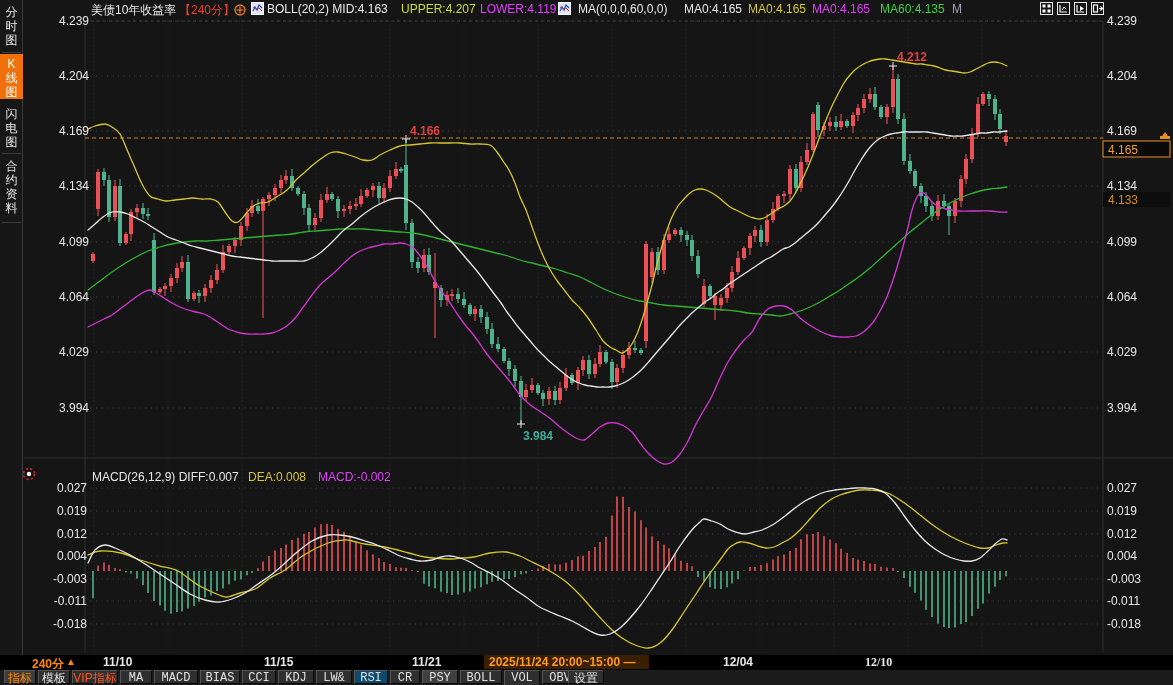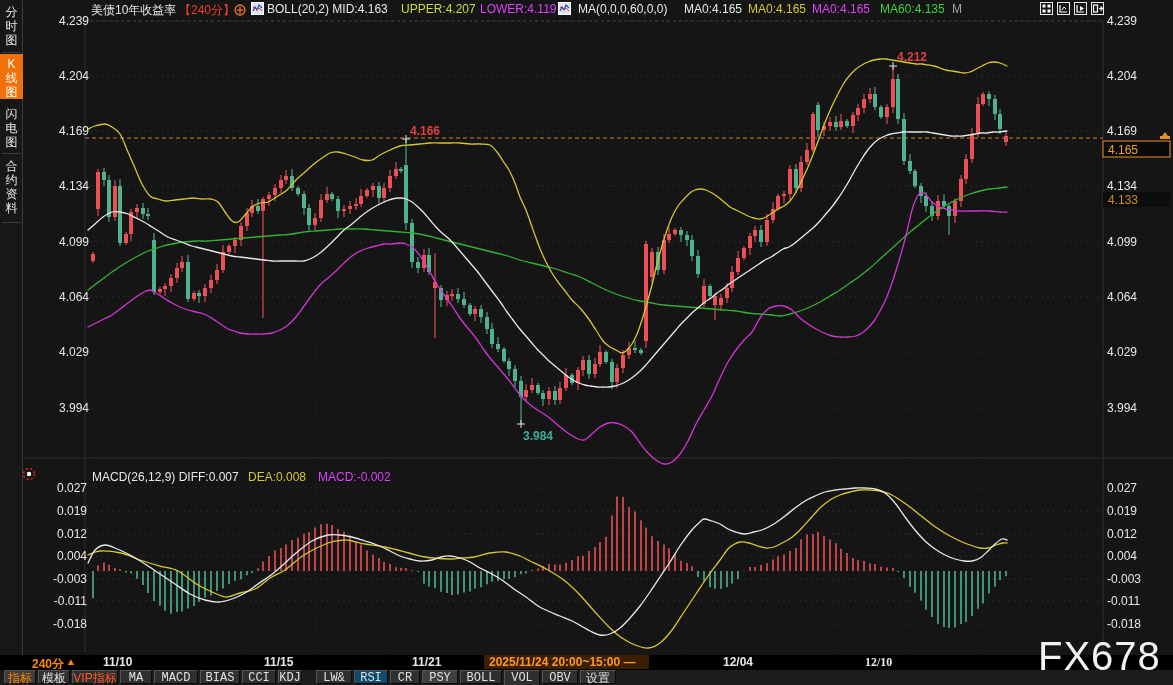--- a/index.html
+++ b/index.html
@@ -669,23 +669,22 @@
     <div style="position:absolute;left:484px;top:655px;width:165px;height:14px;background:#3a2000"></div>
     <div style="position:absolute;left:489px;top:655px;color:#ff9922;font-size:12px;font-weight:bold;font-family:'Liberation Sans',sans-serif;white-space:nowrap">2025/11/24 20:00~15:00 —</div>
 <div style="position:absolute;left:0;top:669px;width:1173px;height:16px;background:#1c1c1c;border-top:1px solid #000"></div>
     <div style="position:absolute;left:4px;top:670px;width:32px;height:14px;background:#3d3d3d;border-top:1px solid #555;border-left:1px solid #555;border-right:1px solid #0a0a0a;border-bottom:1px solid #0a0a0a;color:#ff8800;font-size:12px;line-height:14px;text-align:center;font-family:'Liberation Sans',monospace;white-space:nowrap">指标</div>
     <div style="position:absolute;left:38px;top:670px;width:32px;height:14px;background:#2f2f2f;border-top:1px solid #555;border-left:1px solid #555;border-right:1px solid #0a0a0a;border-bottom:1px solid #0a0a0a;color:#e0e0e0;font-size:12px;line-height:14px;text-align:center;font-family:'Liberation Sans',monospace;white-space:nowrap">模板</div>
     <div style="position:absolute;left:72px;top:670px;width:46px;height:14px;background:#2f2f2f;border-top:1px solid #555;border-left:1px solid #555;border-right:1px solid #0a0a0a;border-bottom:1px solid #0a0a0a;color:#ff5522;font-size:12px;line-height:14px;text-align:center;font-family:'Liberation Sans',monospace;white-space:nowrap">VIP指标</div>
     <div style="position:absolute;left:120px;top:670px;width:32px;height:14px;background:#2f2f2f;border-top:1px solid #555;border-left:1px solid #555;border-right:1px solid #0a0a0a;border-bottom:1px solid #0a0a0a;color:#e0e0e0;font-size:12px;line-height:14px;text-align:center;font-family:'Liberation Mono',monospace;white-space:nowrap">MA</div>
     <div style="position:absolute;left:154px;top:670px;width:44px;height:14px;background:#2f2f2f;border-top:1px solid #555;border-left:1px solid #555;border-right:1px solid #0a0a0a;border-bottom:1px solid #0a0a0a;color:#e0e0e0;font-size:12px;line-height:14px;text-align:center;font-family:'Liberation Mono',monospace;white-space:nowrap">MACD</div>
     <div style="position:absolute;left:200px;top:670px;width:40px;height:14px;background:#2f2f2f;border-top:1px solid #555;border-left:1px solid #555;border-right:1px solid #0a0a0a;border-bottom:1px solid #0a0a0a;color:#e0e0e0;font-size:12px;line-height:14px;text-align:center;font-family:'Liberation Mono',monospace;white-space:nowrap">BIAS</div>
     <div style="position:absolute;left:242px;top:670px;width:34px;height:14px;background:#2f2f2f;border-top:1px solid #555;border-left:1px solid #555;border-right:1px solid #0a0a0a;border-bottom:1px solid #0a0a0a;color:#e0e0e0;font-size:12px;line-height:14px;text-align:center;font-family:'Liberation Mono',monospace;white-space:nowrap">CCI</div>
-    <div style="position:absolute;left:278px;top:670px;width:24px;height:14px;background:#2f2f2f;border-top:1px solid #555;border-left:1px solid #555;border-right:1px solid #0a0a0a;border-bottom:1px solid #0a0a0a;color:#e0e0e0;font-size:12px;line-height:14px;text-align:center;font-family:'Liberation Mono',monospace;white-space:nowrap">KDJ</div>
+    <div style="position:absolute;left:278px;top:670px;width:36px;height:14px;background:#2f2f2f;border-top:1px solid #555;border-left:1px solid #555;border-right:1px solid #0a0a0a;border-bottom:1px solid #0a0a0a;color:#e0e0e0;font-size:12px;line-height:14px;text-align:center;font-family:'Liberation Mono',monospace;white-space:nowrap">KDJ</div>
     <div style="position:absolute;left:316px;top:670px;width:36px;height:14px;background:#2f2f2f;border-top:1px solid #555;border-left:1px solid #555;border-right:1px solid #0a0a0a;border-bottom:1px solid #0a0a0a;color:#e0e0e0;font-size:12px;line-height:14px;text-align:center;font-family:'Liberation Mono',monospace;white-space:nowrap">LW&amp;</div>
     <div style="position:absolute;left:354px;top:670px;width:34px;height:14px;background:#0c4a6e;border-top:1px solid #555;border-left:1px solid #555;border-right:1px solid #0a0a0a;border-bottom:1px solid #0a0a0a;color:#e0e0e0;font-size:12px;line-height:14px;text-align:center;font-family:'Liberation Mono',monospace;white-space:nowrap">RSI</div>
     <div style="position:absolute;left:390px;top:670px;width:30px;height:14px;background:#2f2f2f;border-top:1px solid #555;border-left:1px solid #555;border-right:1px solid #0a0a0a;border-bottom:1px solid #0a0a0a;color:#e0e0e0;font-size:12px;line-height:14px;text-align:center;font-family:'Liberation Mono',monospace;white-space:nowrap">CR</div>
     <div style="position:absolute;left:422px;top:670px;width:36px;height:14px;background:#404040;border-top:1px solid #555;border-left:1px solid #555;border-right:1px solid #0a0a0a;border-bottom:1px solid #0a0a0a;color:#e0e0e0;font-size:12px;line-height:14px;text-align:center;font-family:'Liberation Mono',monospace;white-space:nowrap">PSY</div>
     <div style="position:absolute;left:460px;top:670px;width:42px;height:14px;background:#2f2f2f;border-top:1px solid #555;border-left:1px solid #555;border-right:1px solid #0a0a0a;border-bottom:1px solid #0a0a0a;color:#e0e0e0;font-size:12px;line-height:14px;text-align:center;font-family:'Liberation Mono',monospace;white-space:nowrap">BOLL</div>
     <div style="position:absolute;left:504px;top:670px;width:36px;height:24px;background:#2f2f2f;border-top:1px solid #555;border-left:1px solid #555;border-right:1px solid #0a0a0a;border-bottom:1px solid #0a0a0a;color:#e0e0e0;font-size:12px;line-height:14px;text-align:center;font-family:'Liberation Mono',monospace;white-space:nowrap">VOL</div>
     <div style="position:absolute;left:542px;top:670px;width:36px;height:14px;background:#2f2f2f;border-top:1px solid #555;border-left:1px solid #555;border-right:1px solid #0a0a0a;border-bottom:1px solid #0a0a0a;color:#e0e0e0;font-size:12px;line-height:14px;text-align:center;font-family:'Liberation Mono',monospace;white-space:nowrap">OBV</div>
-    <div style="position:absolute;left:580px;top:670px;width:36px;height:14px;background:#2f2f2f;border-top:1px solid #555;border-left:1px solid #555;border-right:1px solid #0a0a0a;border-bottom:1px solid #0a0a0a;color:#e0e0e0;font-size:12px;line-height:14px;text-align:center;font-family:'Liberation Sans',monospace;white-space:nowrap">设置</div>
-<div style="position:absolute;left:1038px;top:634px;color:#f2f2f2;font-size:40px;font-family:'Liberation Sans',sans-serif;letter-spacing:1px">FX678</div>
+    <div style="position:absolute;left:568px;top:670px;width:36px;height:14px;background:#2f2f2f;border-top:1px solid #555;border-left:1px solid #555;border-right:1px solid #0a0a0a;border-bottom:1px solid #0a0a0a;color:#e0e0e0;font-size:12px;line-height:14px;text-align:center;font-family:'Liberation Sans',monospace;white-space:nowrap">设置</div>
 </div>
 
 </body></html>

